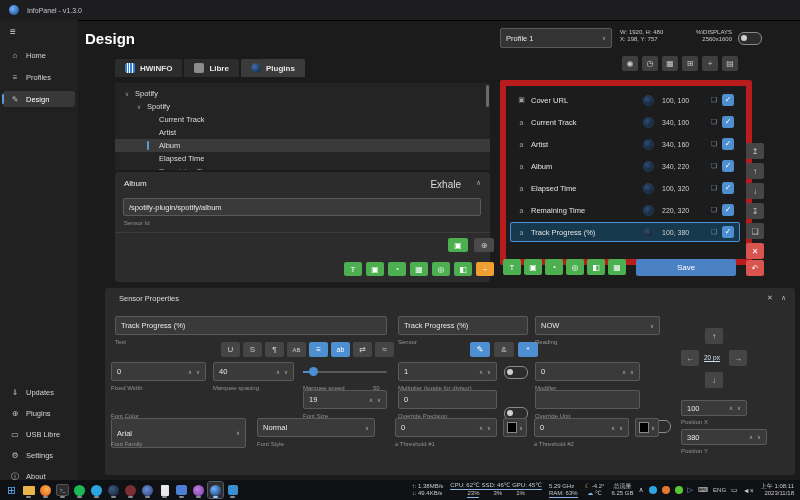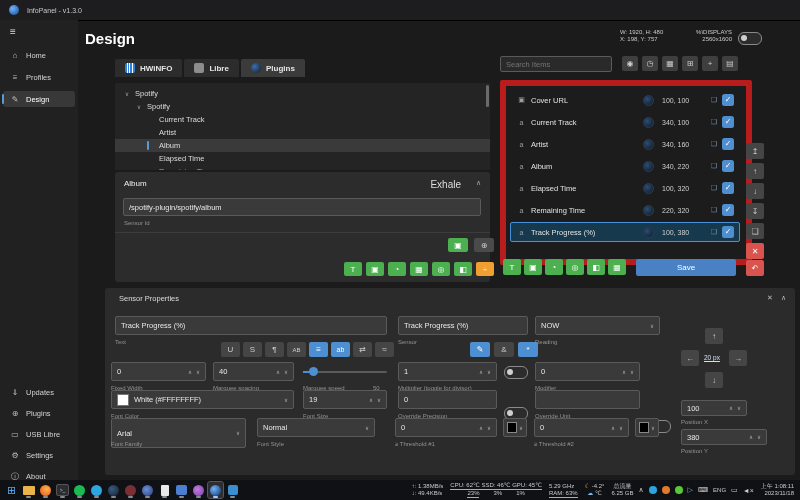--- a/index.html
+++ b/index.html
@@ -186,31 +186,34 @@
         <span>◎</span>
       </div>
     <div class="btn green abs" style="left:339px;top:90px;width:18px;height:14px">
         <span>◧</span>
       </div>
     <div class="btn orange abs" style="left:361px;top:90px;width:18px;height:14px">
         <span>÷</span>
       </div>
   </div>
 
+  <div class="inp sel abs" style="left:500px;top:28px;width:112px;height:20px;background:#333">
+    <span>Profile 1</span>
+    <span class="chev">∨</span>
+  </div>
   <div class="abs ts" style="left:620px;top:29px">
     <div>W: 1920, H: 480</div>
     <div>X: 198, Y: 757</div>
   </div>
   <div class="abs ts" style="left:662px;top:29px;width:70px;text-align:right">
     <div>%\DISPLAYS</div>
     <div>2560x1600</div>
   </div>
   <div class="toggle abs" style="left:738px;top:32px"></div>
 
-  <input class="inp abs" style="left: 500px; top: 56px; width: 112px; height: 16px; background: rgb(42, 42, 42);" placeholder="Search Items">
   <div class="btn gray abs" style="left:622px;top:56px;width:16px;height:15px;background:#3f3f3f">
       <span>◉</span>
     </div>
   <div class="btn gray abs" style="left:642px;top:56px;width:16px;height:15px;background:#3f3f3f">
       <span>◷</span>
     </div>
   <div class="btn gray abs" style="left:662px;top:56px;width:16px;height:15px;background:#3f3f3f">
       <span>▦</span>
     </div>
   <div class="btn gray abs" style="left:682px;top:56px;width:16px;height:15px;background:#3f3f3f">
@@ -420,27 +423,20 @@
     <div class="toggle abs" style="left:399px;top:78px"></div>
     <span class="lbl" style="left:293px;top:97px">Multiplier (toggle for divisor)</span>
 
     <div class="inp stepper abs" style="left:430px;top:74px;width:105px;height:19px">
       <span class="val">0</span>
       <span class="chev">∧</span>
       <span class="chev">∨</span>
     </div>
     <span class="lbl" style="left:430px;top:97px">Modifier</span>
 
-    <div class="inp sel abs" style="left:6px;top:102px;width:183px;height:19px">
-      <span style="display:flex;align-items:center;gap:5px">
-        <span style="width:10px;height:10px;background:#fff;border:1px solid #777;display:inline-block"></span>
-        <span>White (#FFFFFFFF)</span>
-      </span>
-      <span class="chev">∨</span>
-    </div>
     <span class="lbl" style="left:6px;top:125px">Font Color</span>
 
     <div class="inp stepper abs" style="left:198px;top:102px;width:84px;height:19px">
       <span class="val">19</span>
       <span class="chev">∧</span>
       <span class="chev">∨</span>
     </div>
     <span class="lbl" style="left:198px;top:125px">Font Size</span>
 
     <input class="inp abs" style="left: 293px; top: 102px; width: 99px; height: 19px;" value="0">

